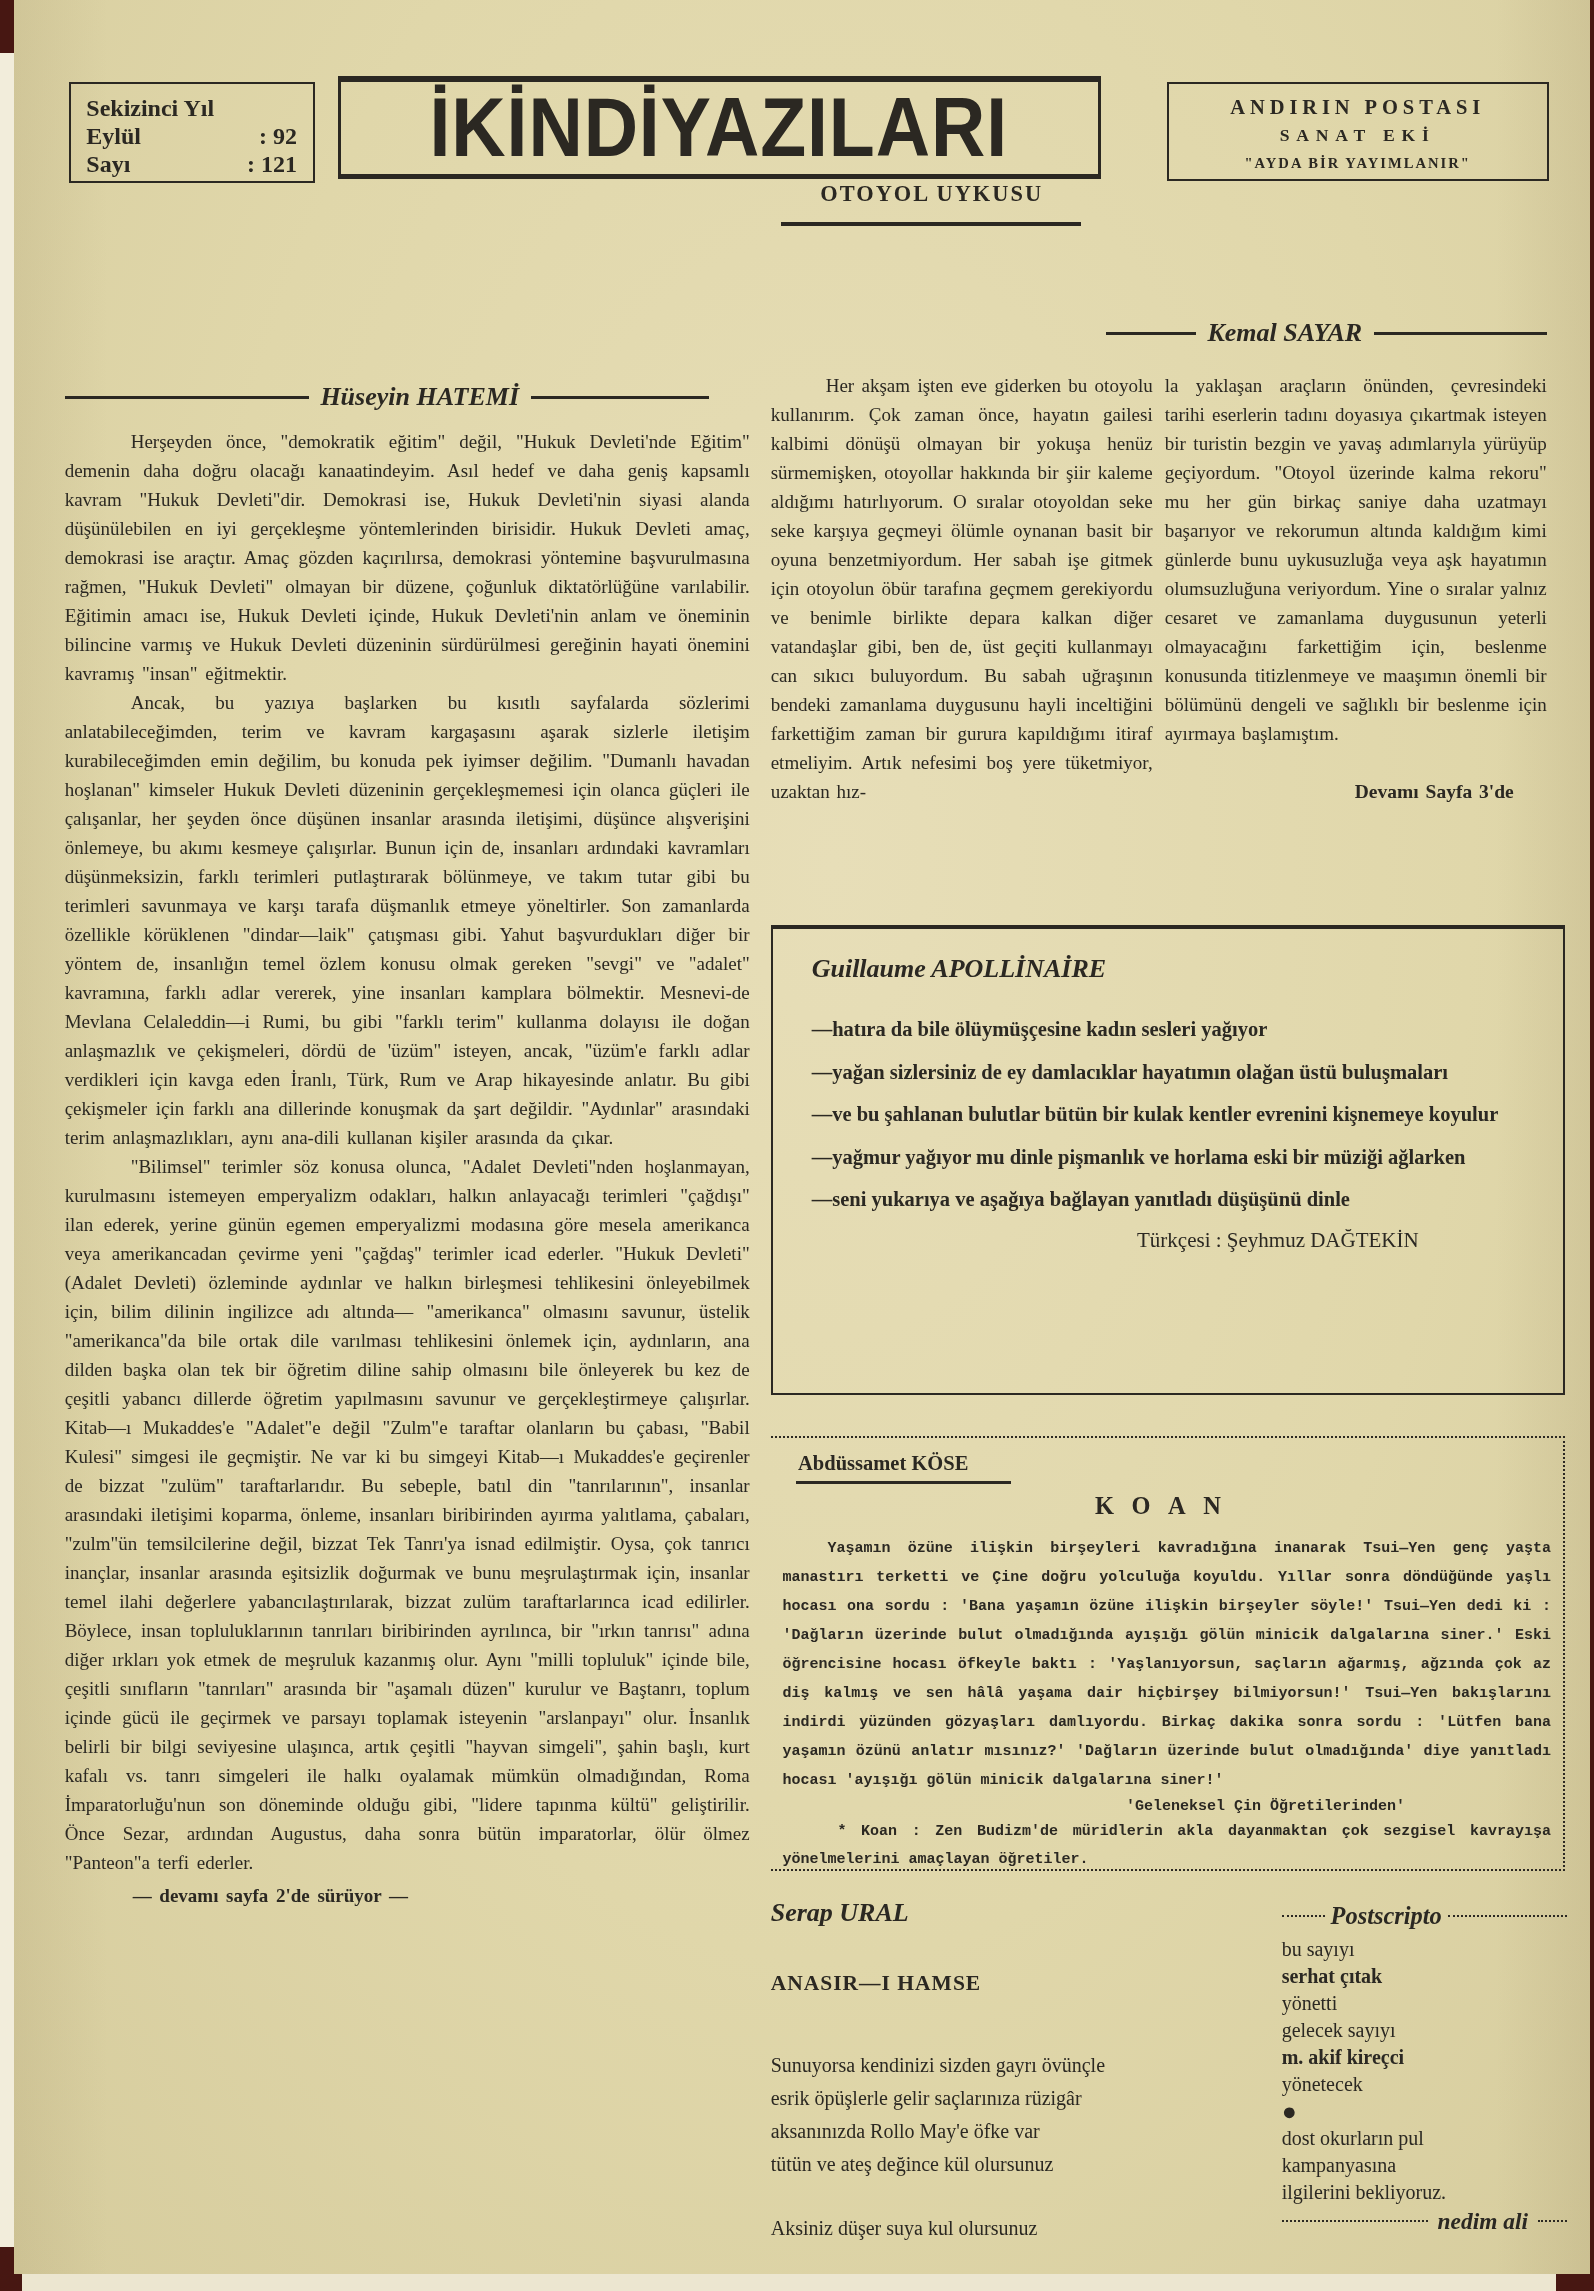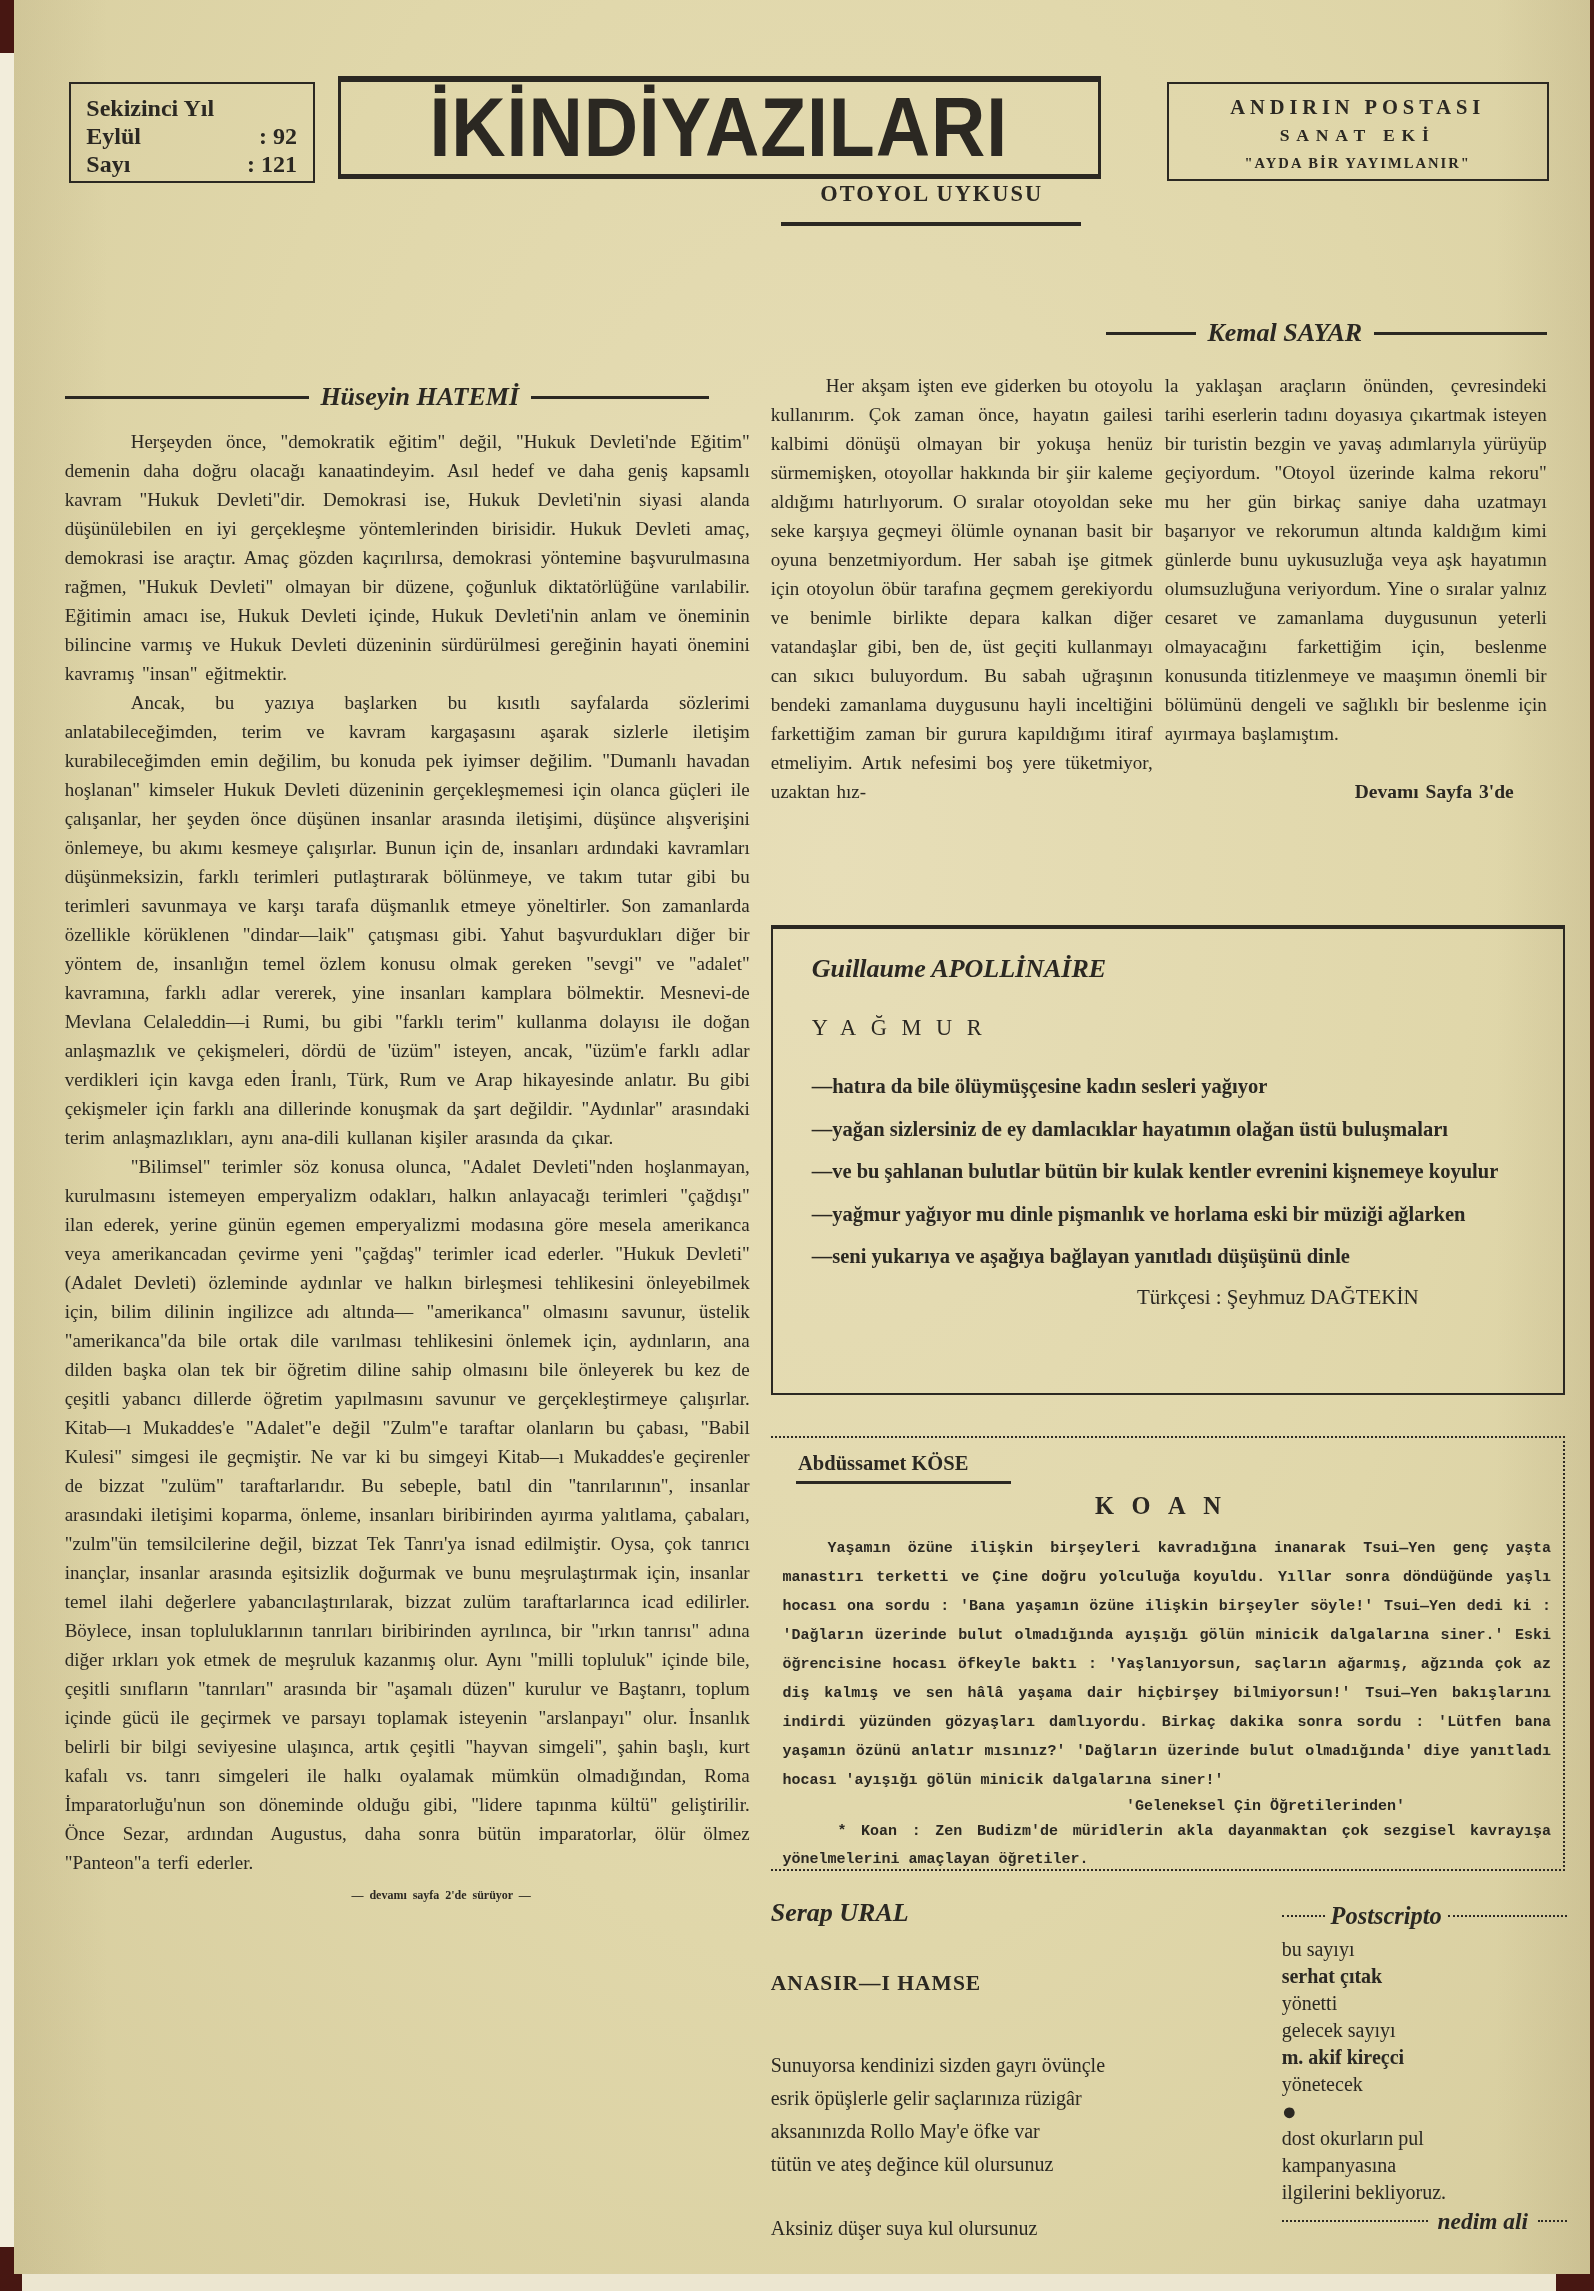--- a/index.html
+++ b/index.html
@@ -35,21 +35,21 @@
                border:2.9px solid #2b2822;border-bottom:none;text-align:center;}
   .la-title{padding-top:39px;font-weight:700;font-size:23.4px;letter-spacing:1px;}
   .la-byline{left:51px;top:382px;width:644px;display:flex;align-items:center;}
   .rule{border-top:3.9px solid #2b2822;height:0;}
   .la-byline .rule.l{width:244px;}
   .la-byline .rule.r{flex:1;}
   .byline-name{font-weight:700;font-style:italic;font-size:26px;padding:0 11.7px;white-space:nowrap;}
   .la-body{left:51px;top:427px;width:685px;font-size:19px;line-height:29px;
            text-align:justify;word-spacing:2.9px;}
   .la-body p{margin:0;text-indent:66px;}
-  .la-cont{margin-top:3.9px;font-weight:700;font-size:12px;text-align:center;padding-left:68px;}
+  .la-cont{margin-top:3.9px;font-weight:700;font-size:19px;padding-left:68px;}
 
   
   .ot-title{left:757px;top:181px;width:322px;text-align:center;font-weight:700;font-size:22.4px;letter-spacing:2px;}
   .ot-line{left:767px;top:222px;width:300px;height:3.9px;background:#2b2822;}
   .ot-byline{left:1092px;top:318px;width:441px;display:flex;align-items:center;}
   .ot-byline .rule.l{width:90px;}
   .ot-byline .rule.r{flex:1;}
   .ot-col{width:382px;font-size:19px;line-height:29px;text-align:justify;word-spacing:2px;}
   .ot-col p{margin:0;}
   .ot-col1{left:757px;top:371px;}
@@ -158,21 +158,20 @@
     <div class="abs ot-col ot-col1">
       <p>Her akşam işten eve giderken bu otoyolu kullanırım. Çok zaman önce, hayatın gailesi kalbimi dönüşü olmayan bir yokuşa henüz sürmemişken, otoyollar hakkında bir şiir kaleme aldığımı hatırlıyorum. O sıralar otoyoldan seke seke karşıya geçmeyi ölümle oynanan basit bir oyuna benzetmiyordum. Her sabah işe gitmek için otoyolun öbür tarafına geçmem gerekiyordu ve benimle birlikte depara kalkan diğer vatandaşlar gibi, ben de, üst geçiti kullanmayı can sıkıcı buluyordum. Bu sabah uğraşının bendeki zamanlama duygusunu hayli inceltiğini farkettiğim zaman bir gurura kapıldığımı itiraf etmeliyim. Artık nefesimi boş yere tüketmiyor, uzaktan hız-</p>
     </div>
     <div class="abs ot-col ot-col2">
       <p>la yaklaşan araçların önünden, çevresindeki tarihi eserlerin tadını doyasıya çıkartmak isteyen bir turistin bezgin ve yavaş adımlarıyla yürüyüp geçiyordum. "Otoyol üzerinde kalma rekoru" mu her gün birkaç saniye daha uzatmayı başarıyor ve rekorumun altında kaldığım kimi günlerde bunu uykusuzluğa veya aşk hayatımın olumsuzluğuna veriyordum. Yine o sıralar yalnız cesaret ve zamanlama duygusunun yeterli olmayacağını farkettiğim için, beslenme konusunda titizlenmeye ve maaşımın önemli bir bölümünü dengeli ve sağlıklı bir beslenme için ayırmaya başlamıştım.</p>
       <div class="ot-cont">Devamı Sayfa 3'de</div>
     </div>
 
     <div class="abs poem-box">
       <div class="poem-author">Guillaume APOLLİNAİRE</div>
-      <div class="poem-title">YAĞMUR</div>
       <div class="poem-lines">
         <div class="pline">—hatıra da bile ölüymüşçesine kadın sesleri yağıyor</div>
         <div class="pline">—yağan sizlersiniz de ey damlacıklar hayatımın olağan üstü buluşmaları</div>
         <div class="pline">—ve bu şahlanan bulutlar bütün bir kulak kentler evrenini kişnemeye koyulur</div>
         <div class="pline">—yağmur yağıyor mu dinle pişmanlık ve horlama eski bir müziği ağlarken</div>
         <div class="pline">—seni yukarıya ve aşağıya bağlayan yanıtladı düşüşünü dinle</div>
       </div>
       <div class="poem-trans">Türkçesi : Şeyhmuz DAĞTEKİN</div>
     </div>
 

